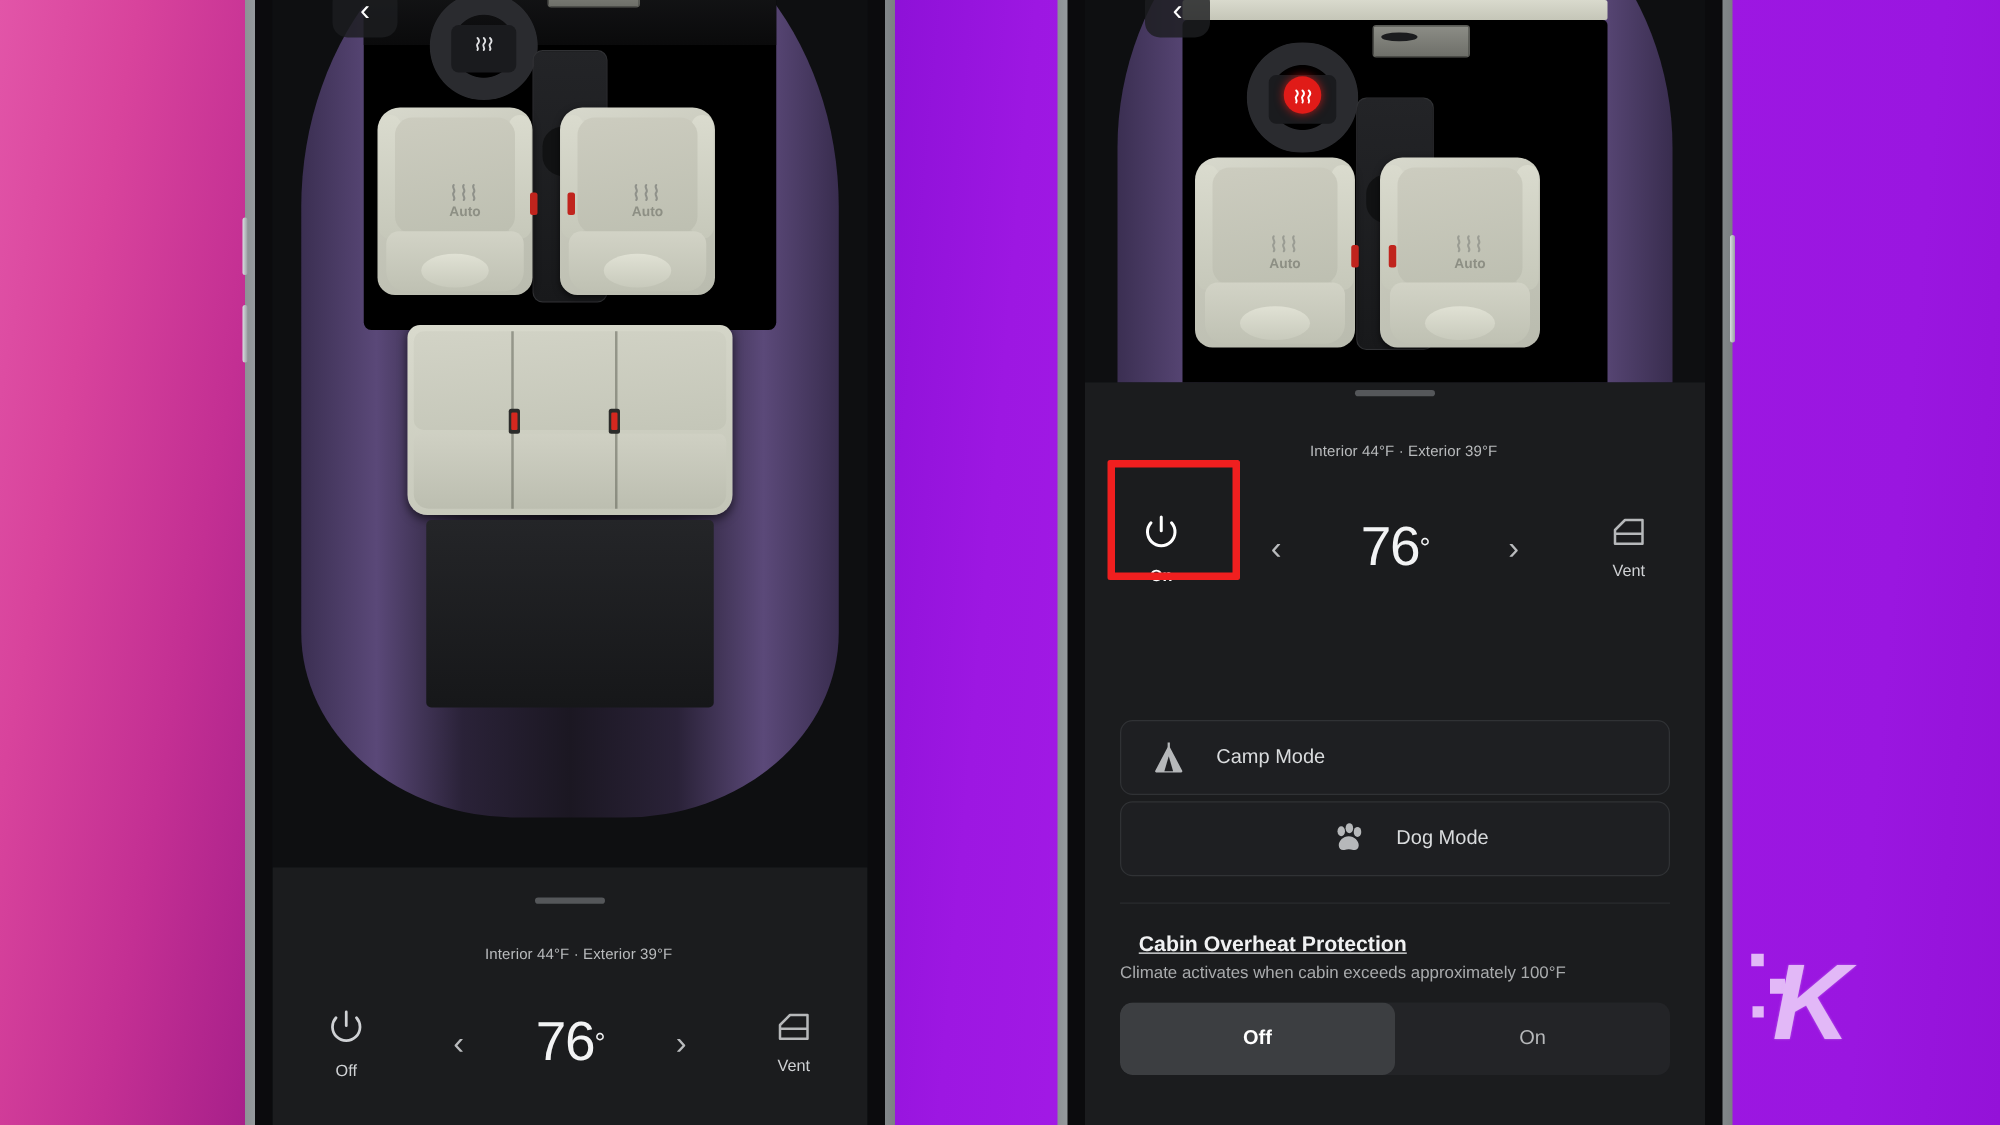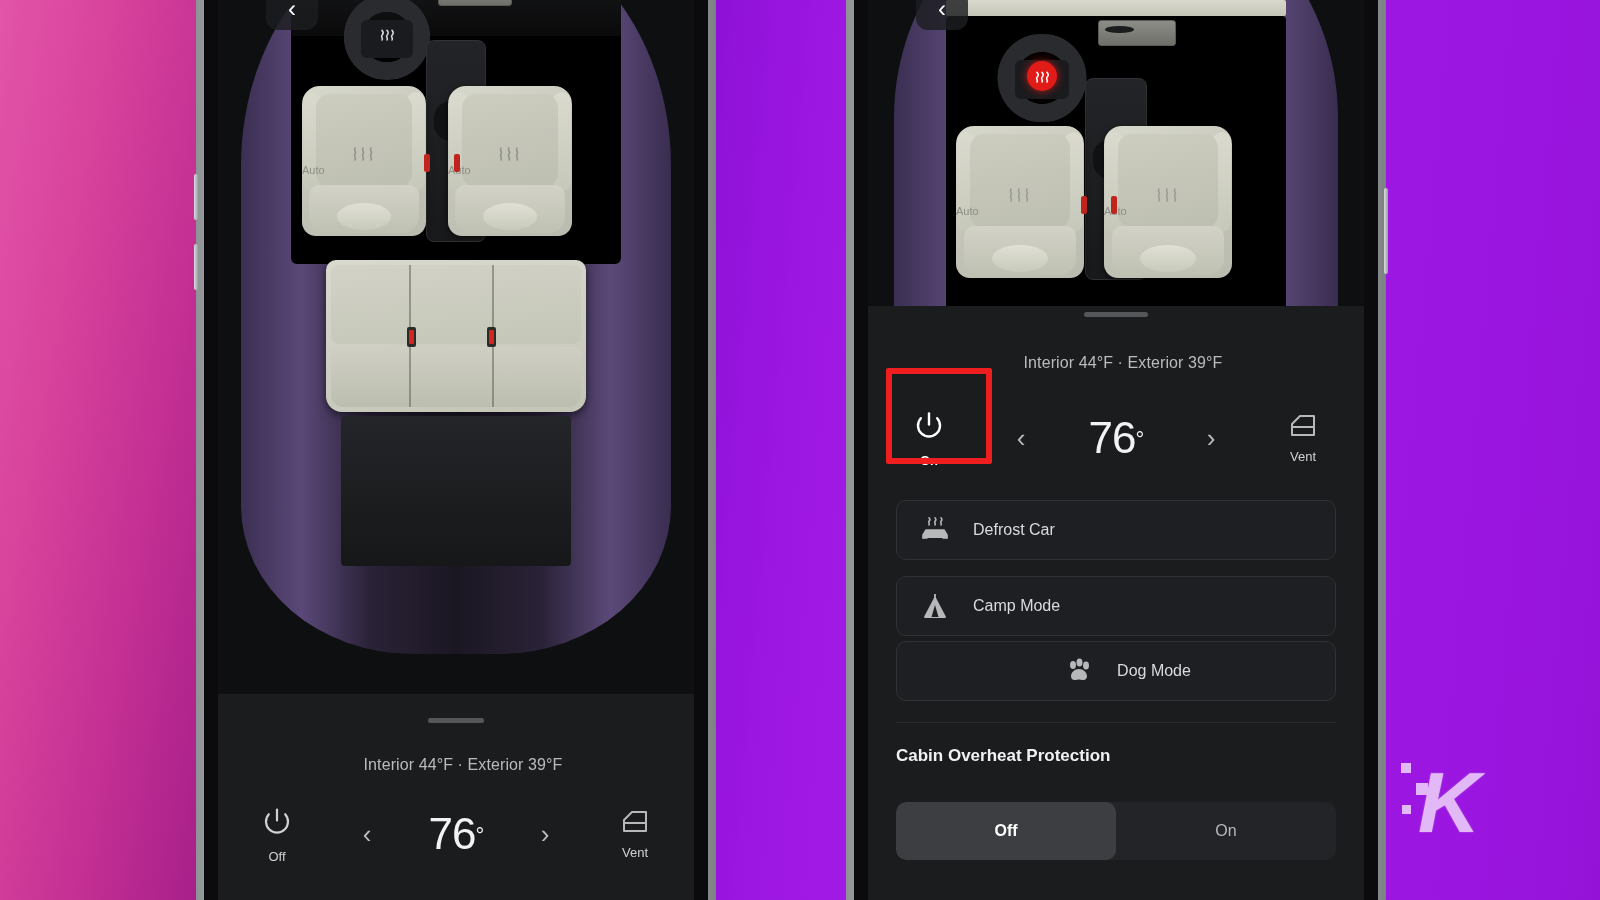--- a/index.html
+++ b/index.html
@@ -156,22 +156,22 @@
     position:absolute;left:6%;bottom:2%;width:88%;height:32%;
     background:linear-gradient(180deg,#d2d3c6,#bfc1b3);
     border-radius:10px 10px 16px 16px;
   }
   .seat .bump{
     position:absolute;left:28%;bottom:4%;width:44%;height:18%;
     background:linear-gradient(180deg,#e0e1d4,#c8cabc);
     border-radius:50%;
   }
   .seat-label{
-    position:absolute;left:0;right:0;top:38%;
-    text-align:left;color:#8d8f84;
+    position:absolute;left:16px;right:0;top:38%;
+    text-align:center;color:#8d8f84;font-weight:bold;
   }
   .seat-label .waves{display:block;margin:0 auto 1px;}
   .seat-label .txt{display:block;font-size:11px;}
   .belt{position:absolute;width:6px;height:18px;background:#c0241d;border-radius:2px;}
 
   
   .bench{
     position:absolute;left:50%;transform:translateX(-50%);
     background:linear-gradient(170deg,#d9dacd,#c3c5b7);
     border-radius:10px 10px 16px 16px;
@@ -202,21 +202,21 @@
   }
 
   
   .panel{position:absolute;left:0;right:0;background:#1b1c1e;}
   .grabber{
     position:absolute;left:50%;transform:translateX(-50%);
     height:5px;border-radius:3px;background:#55575a;
   }
   .temps{
     position:absolute;left:14px;right:0;text-align:center;
-    color:#b9bbbd;font-size:16px;letter-spacing:.1px;
+    color:#b9bbbd;font-size:12px;letter-spacing:.1px;
   }
   .climate-row{
     position:absolute;left:0;right:0;display:flex;align-items:center;
   }
   .cl-item{
     display:flex;flex-direction:column;align-items:center;justify-content:center;
     color:#d8dadd;
   }
   .cl-item .lbl{font-size:13px;margin-top:10px;color:#cfd1d4;}
   .cl-chev{color:#b9bbbd;font-size:26px;line-height:1;user-select:none;}
@@ -475,32 +475,20 @@
             </div>
             <div class="cl-item" style="width:122px;">
               <svg width="30" height="26" viewBox="0 0 30 26" fill="none" stroke="#b6b8ba" stroke-width="2" stroke-linejoin="round">
                 <path d="M4 22V11L12 3h14v19z"></path>
                 <path d="M4 14h22"></path>
               </svg>
               <span class="lbl">Vent</span>
             </div>
           </div>
 
-          <div class="row" style="top:194px;left:28px;right:28px;height:60px;">
-            <span class="ic">
-              <svg width="30" height="28" viewBox="0 0 30 28" fill="none" stroke="#b6b8ba" stroke-width="1.6" stroke-linecap="round">
-                <path d="M9 9c1.2-1.2-1.2-2.4 0-3.6S10.2 3 9 1.8"></path>
-                <path d="M15 9c1.2-1.2-1.2-2.4 0-3.6S16.2 3 15 1.8"></path>
-                <path d="M21 9c1.2-1.2-1.2-2.4 0-3.6S22.2 3 21 1.8"></path>
-                <path d="M3 22v-3l3-5h18l3 5v3" fill="#b6b8ba"></path>
-                <path d="M3 22h4M23 22h4"></path>
-              </svg>
-            </span>
-            <span class="tx">Defrost Car</span>
-          </div>
 
           <div class="row" style="top:270px;left:28px;right:28px;height:60px;">
             <span class="ic">
               <svg width="26" height="28" viewBox="0 0 26 28" fill="none" stroke="#b6b8ba" stroke-width="1.8" stroke-linejoin="round">
                 <path d="M13 2v4"></path>
                 <path d="M13 6 3 25h20L13 6z" fill="#b6b8ba"></path>
                 <path d="M13 13l-3.5 12h7L13 13z" fill="#1e1f22" stroke="none"></path>
               </svg>
             </span>
             <span class="tx">Camp Mode</span>
@@ -513,21 +501,22 @@
                 <ellipse cx="14.5" cy="4.5" rx="3" ry="4"></ellipse>
                 <ellipse cx="21" cy="7.5" rx="3" ry="4"></ellipse>
                 <path d="M14 11c4.4 0 8 3.6 8 7.2 0 2.6-2 4.3-4.5 3.7-1.2-.3-2.3-.5-3.5-.5s-2.3.2-3.5.5C8 22.5 6 20.8 6 18.2 6 14.6 9.6 11 14 11z"></path>
               </svg>
             </span>
             <span class="tx">Dog Mode</span>
           </div>
 
           <div class="divider" style="top:416px;left:28px;right:28px;"></div>
 
-          <div class="sec-title" style="top:440px;left:28px;">Cabin Overheat Protection</div>
+          <div class="sec-title" style="top:440px;left:43px;text-decoration:underline;">Cabin Overheat Protection</div>
+          <div class="sec-sub" style="top:464px;left:28px;right:20px;">Climate activates when cabin exceeds approximately 100°F</div>
 
           <div class="seg" style="top:496px;left:28px;right:28px;height:58px;">
             <div class="opt active">Off</div>
             <div class="opt">On</div>
           </div>
         </div>
 
       </div>
     </div>
   </div>

